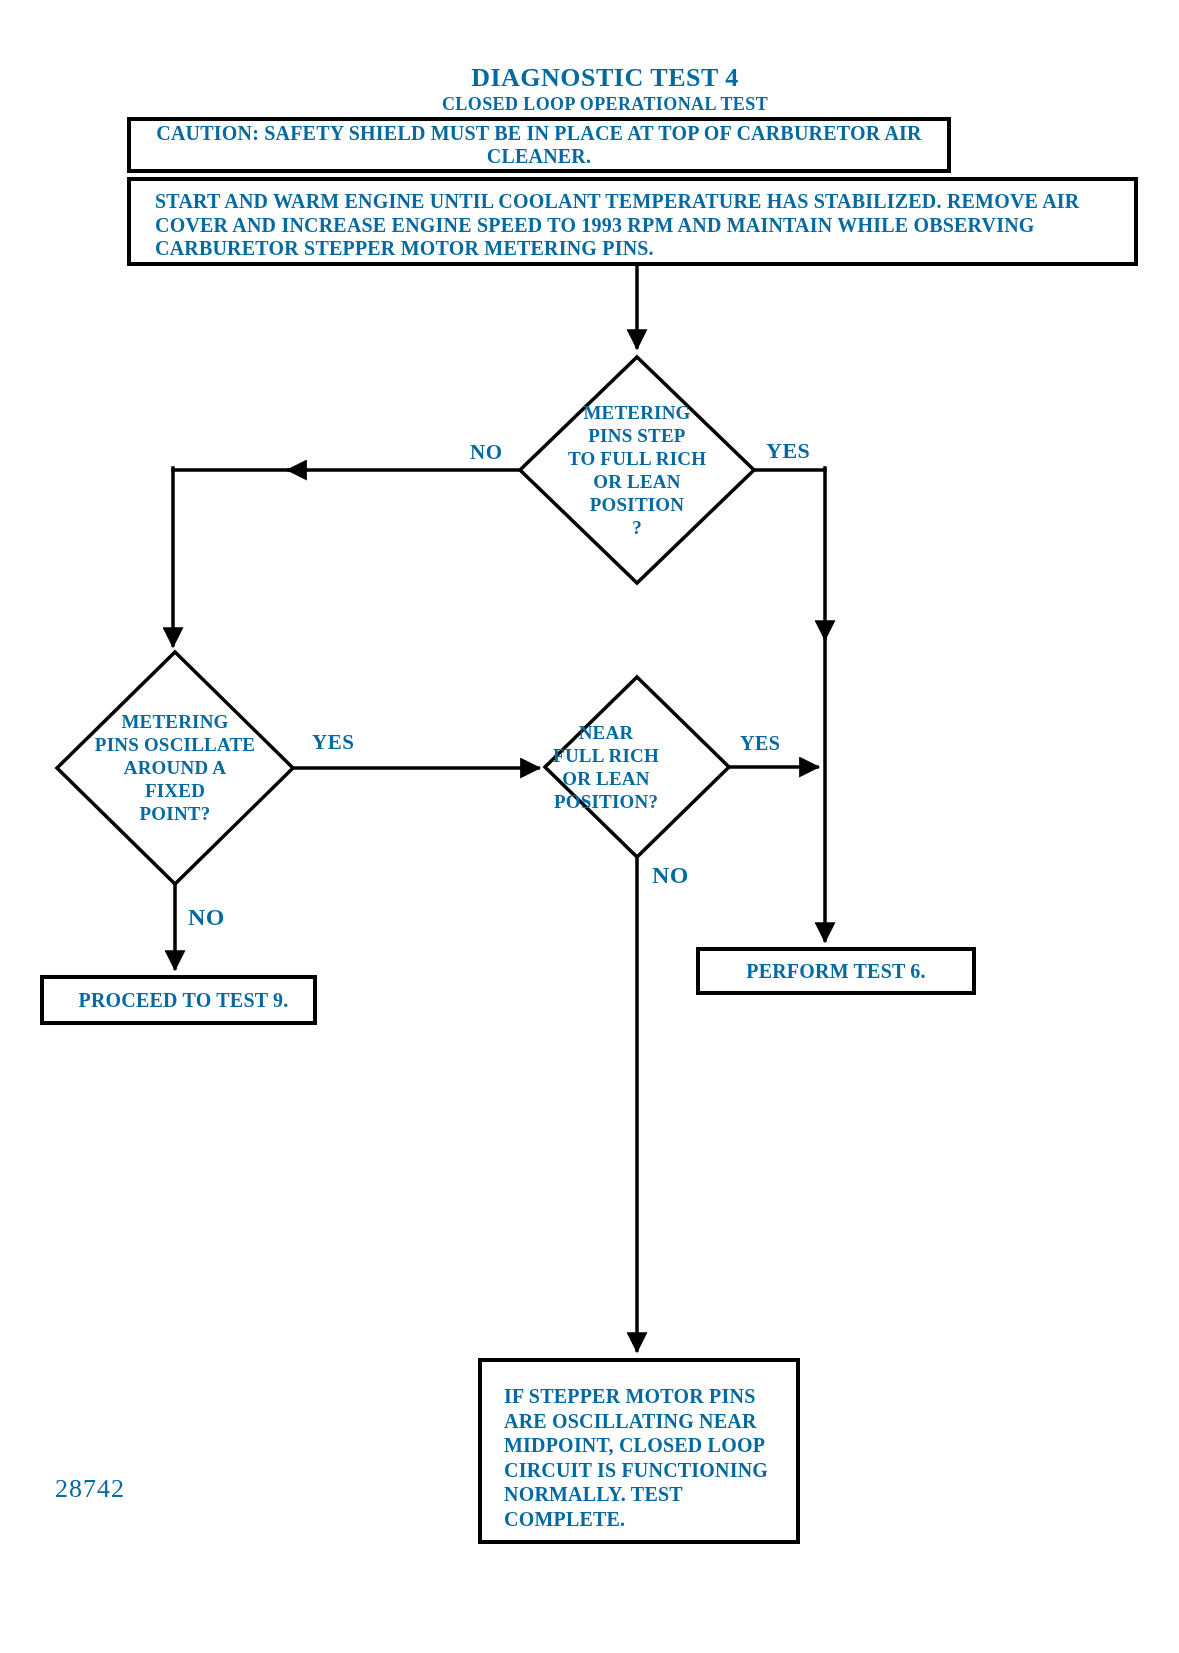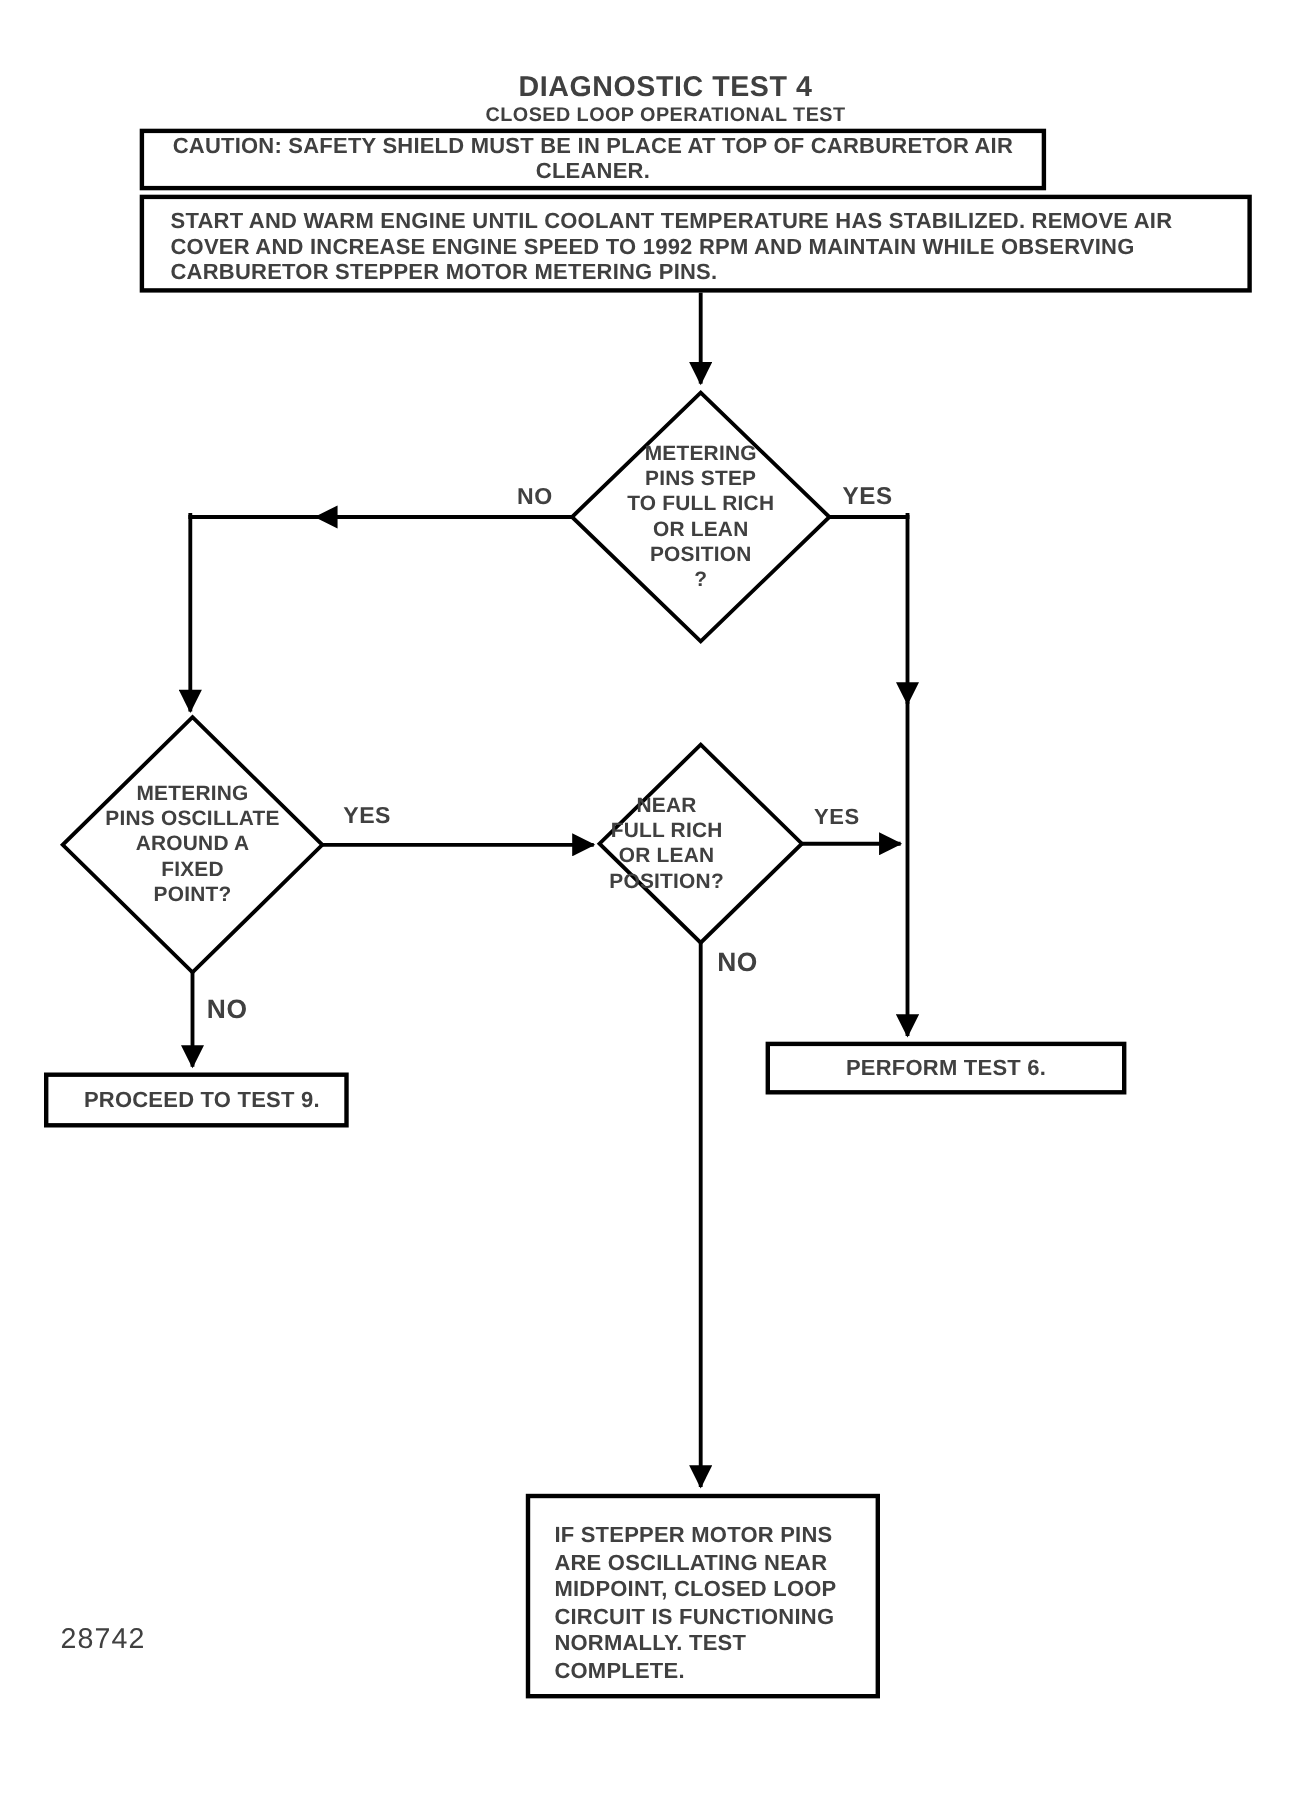--- a/index.html
+++ b/index.html
@@ -1,21 +1,21 @@
 <!DOCTYPE html>
 <html><head>
 <meta charset="utf-8">
 <style>
   html,body{margin:0;padding:0;background:#e8e8e8;}
   .page{
     position:relative;
     width:1179px;height:1653px;
     background:#ffffff;
-    font-family:Liberation Sans, sans-serif;
-    color:#404040;
+    font-family:Liberation Serif, serif;
+    color:#0369a1;
     overflow:hidden;
   }
   .abs{position:absolute;}
   .svg-layer{position:absolute;left:0;top:0;width:1179px;height:1653px;}
   .header{
     left:255px;top:64px;width:700px;
     text-align:center;line-height:1.1;
   }
   .title{
     font-size:26px;font-weight:700;letter-spacing:0.5px;
@@ -40,21 +40,21 @@
   .start-box{
     left:127px;top:177px;width:1011px;height:89px;
     padding:9px 10px 0 24px;line-height:23.5px;
   }
   .diamond-label{
     text-align:center;font-weight:700;font-size:19px;line-height:23px;
     letter-spacing:0.2px;
   }
   .edge-label{font-weight:700;letter-spacing:0.5px;}
   .proceed-box{left:40px;top:975px;width:277px;height:50px;padding-left:10px;}
-  .perform-box{left:696px;top:947px;width:328px;height:48px;}
+  .perform-box{left:696px;top:947px;width:280px;height:48px;}
   .complete-box{
     left:478px;top:1358px;width:322px;height:186px;
     padding:22px 16px 0 22px;line-height:24.5px;
   }
   .figure-number{
     left:55px;top:1474px;font-size:26px;font-weight:400;letter-spacing:1px;
   }
 </style>
 </head>
 <body>
@@ -98,21 +98,21 @@
   <div class="abs header">
     <div class="title">DIAGNOSTIC TEST 4</div>
     <div class="subtitle">CLOSED LOOP OPERATIONAL TEST</div>
   </div>
 
   <div class="abs node-box center-text caution-box">
     <span>CAUTION: SAFETY SHIELD MUST BE IN PLACE AT TOP OF CARBURETOR AIR CLEANER.</span>
   </div>
 
   <div class="abs node-box pre start-box">START AND WARM ENGINE UNTIL COOLANT TEMPERATURE HAS STABILIZED. REMOVE AIR
-COVER AND INCREASE ENGINE SPEED TO 1992 RPM AND MAINTAIN WHILE OBSERVING
+COVER AND INCREASE ENGINE SPEED TO 1993 RPM AND MAINTAIN WHILE OBSERVING
 CARBURETOR STEPPER MOTOR METERING PINS.</div>
 
   <div class="abs diamond-label pre" style="left:527px;top:401px;width:220px;">METERING
 PINS STEP
 TO FULL RICH
 OR LEAN
 POSITION
 ?</div>
   <div class="abs edge-label" style="left:470px;top:440px;font-size:21px;">NO</div>
   <div class="abs edge-label" style="left:766px;top:438px;font-size:22px;">YES</div>

